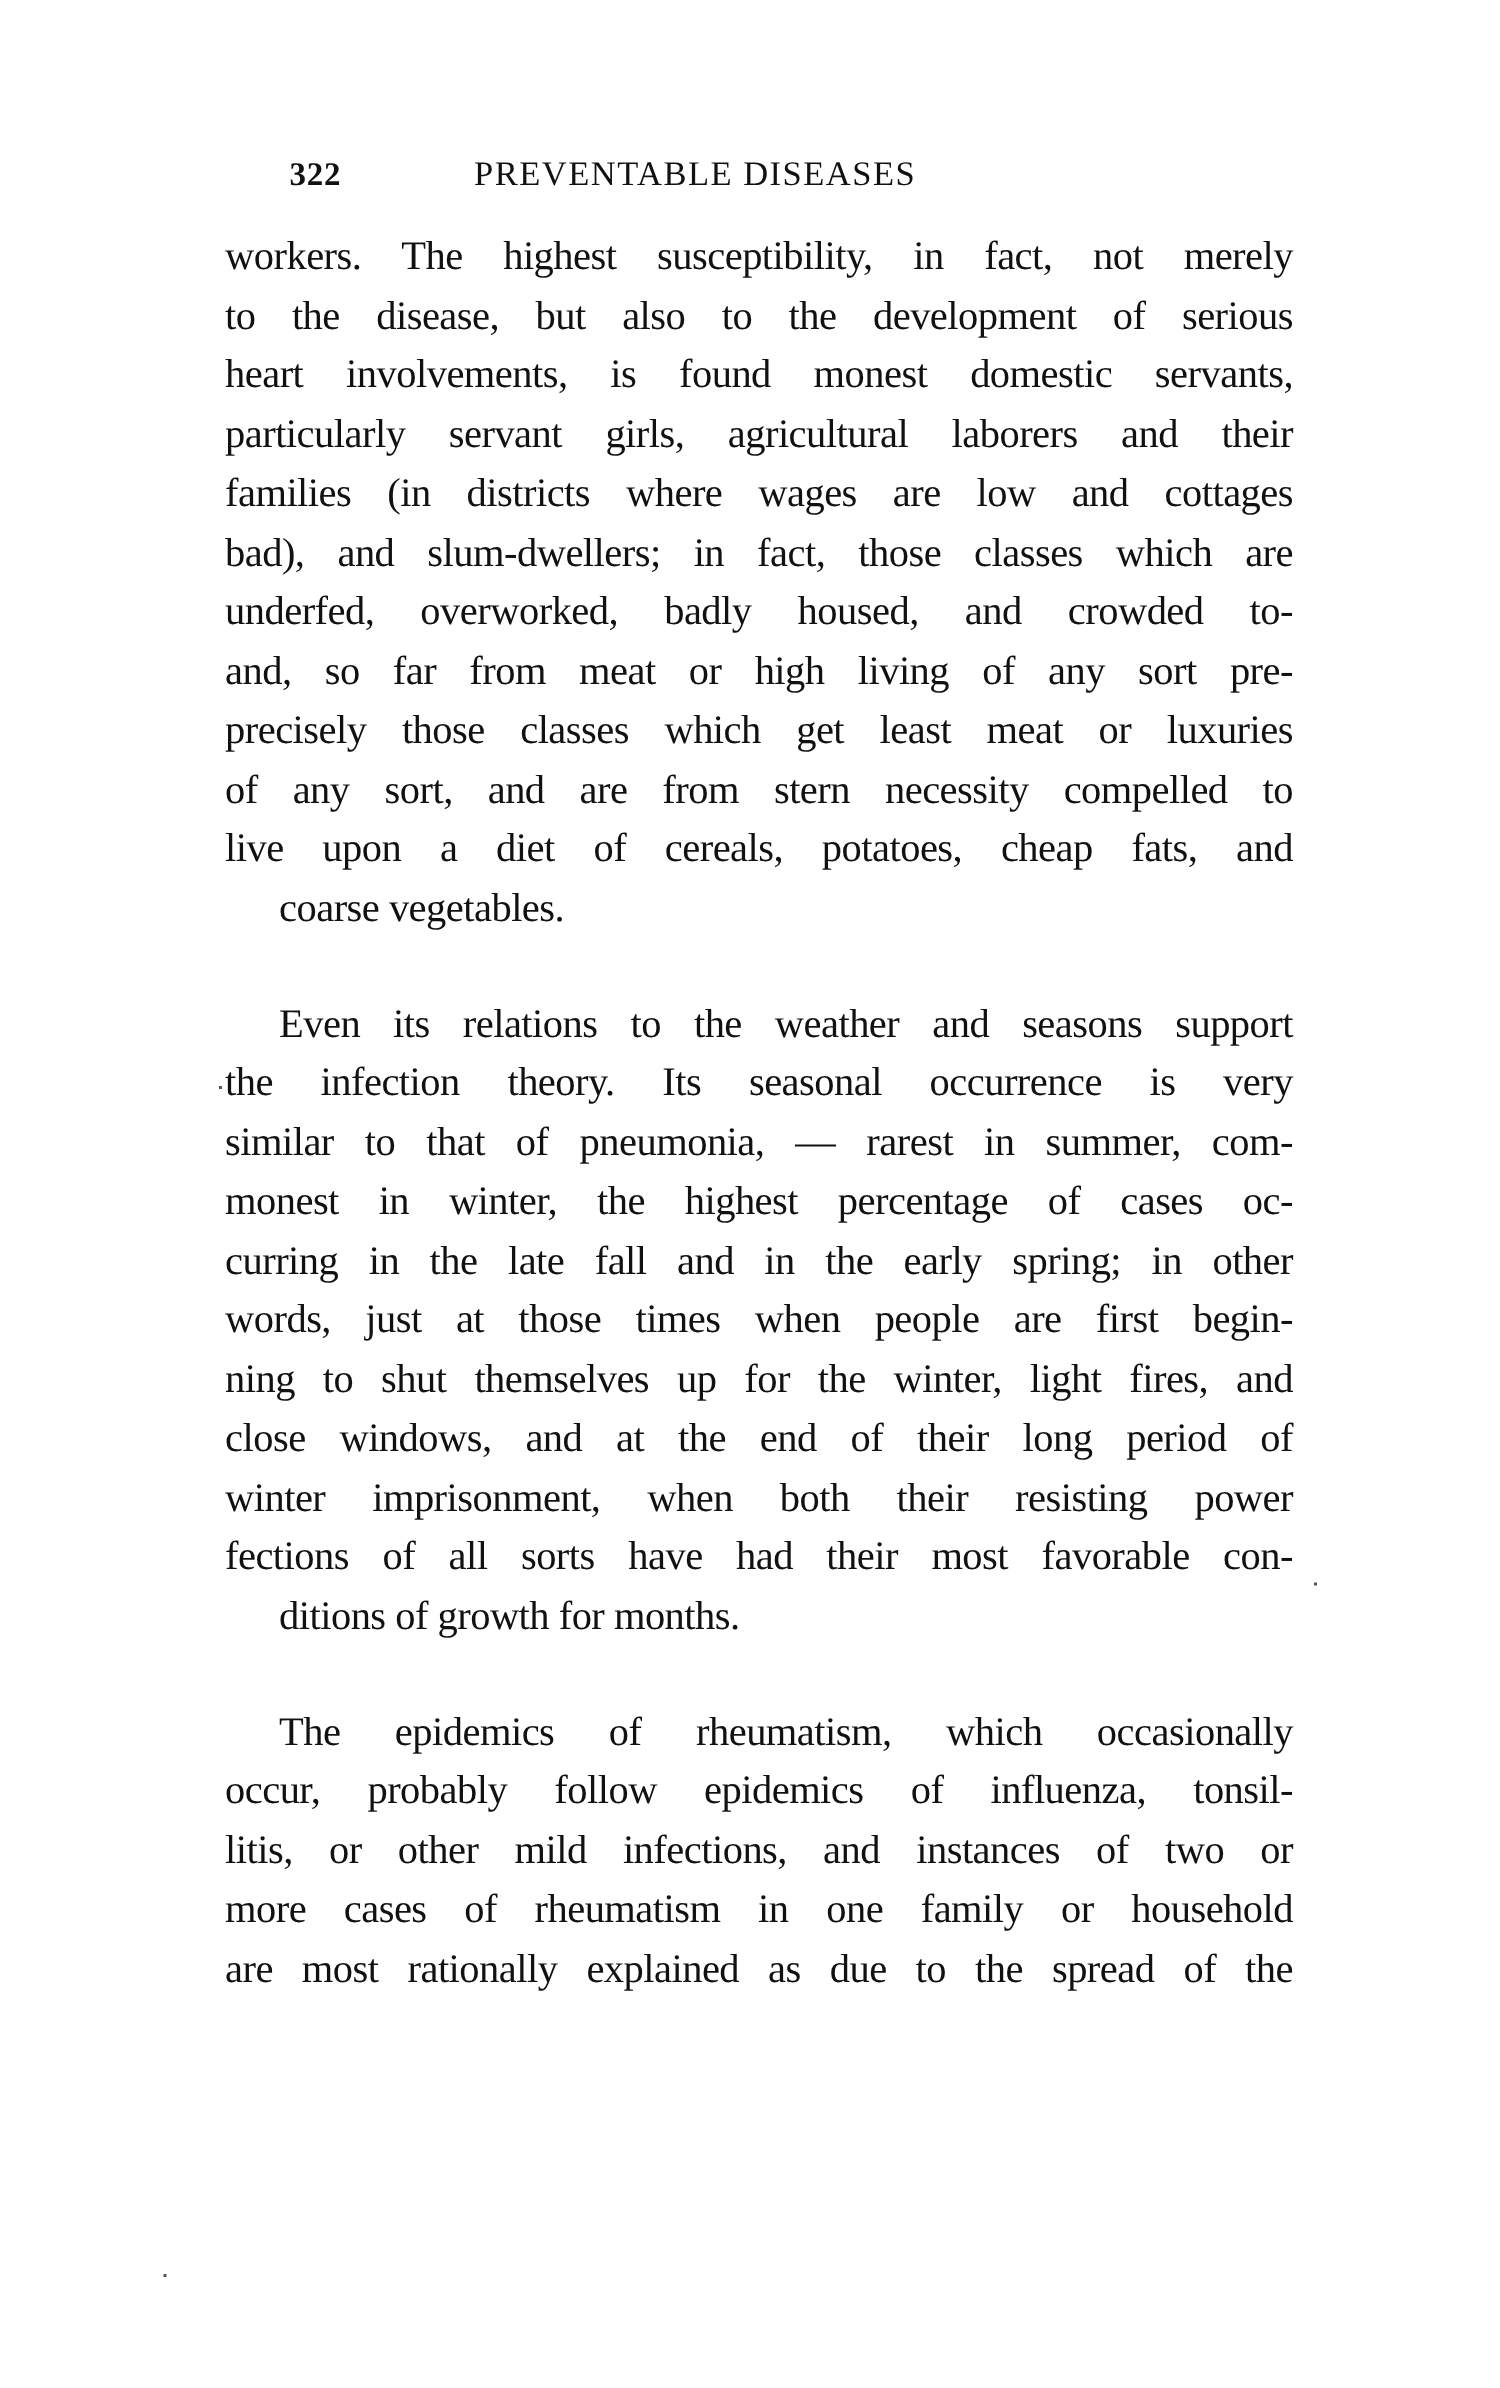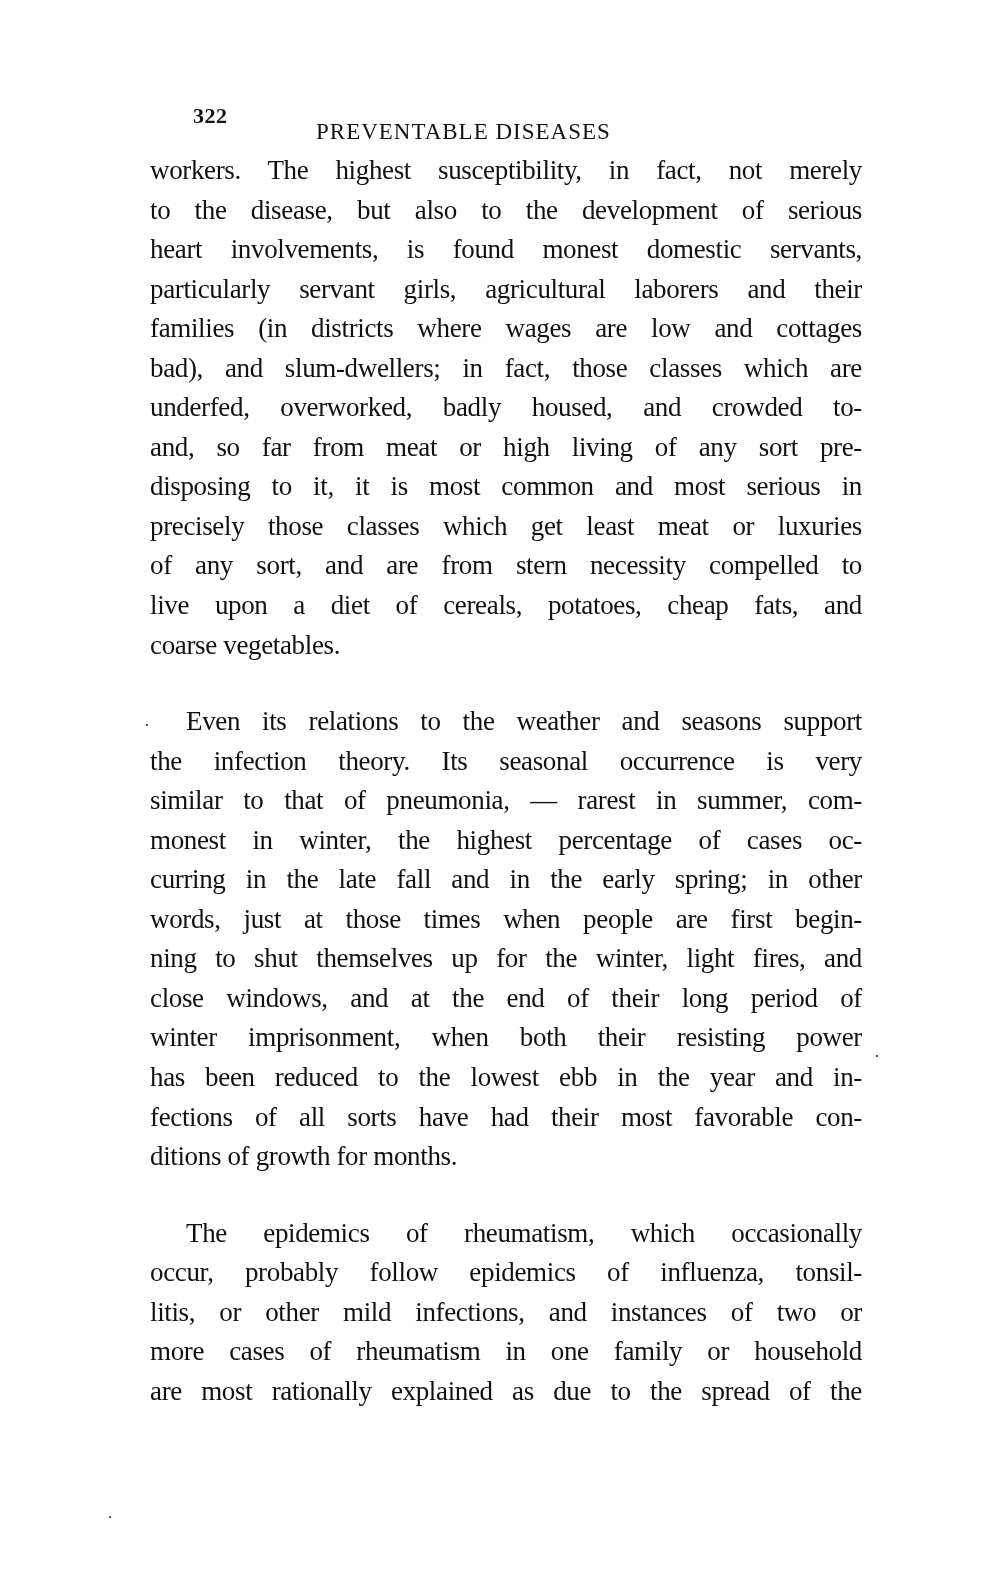--- a/index.html
+++ b/index.html
@@ -32,39 +32,40 @@
       position: absolute;
       left: 0;
       top: 0;
       font-weight: bold;
       font-size: 22px;
       margin-left: 43px;
     }
     .running-title {
       position: absolute;
       left: 166px;
-      top: 16px;
+      top: 0;
       letter-spacing: 1px;
     }
     .body-text {
       margin-top: 15px;
     }
     .line {
       display: block;
       height: 39.55px;
       line-height: 39.55px;
       font-size: 27px;
       white-space: nowrap;
       text-align: justify;
       text-align-last: justify;
       letter-spacing: -0.35px;
       font-family: Liberation Serif, serif;
     }
     .line.last {
       text-align-last: left;
+      margin-left: 36px;
     }
     .line.indent {
       padding-left: 36px;
       margin-top: 37px;
     }
     .speck {
       position: absolute;
       width: 2px;
       height: 2px;
       background: #555;
@@ -83,38 +84,36 @@
 
     <div class="paragraph">
       <span class="line">workers. The highest susceptibility, in fact, not merely</span>
       <span class="line">to the disease, but also to the development of serious</span>
       <span class="line">heart involvements, is found monest domestic servants,</span>
       <span class="line">particularly servant girls, agricultural laborers and their</span>
       <span class="line">families (in districts where wages are low and cottages</span>
       <span class="line">bad), and slum-dwellers; in fact, those classes which are</span>
       <span class="line">underfed, overworked, badly housed, and crowded to-</span>
       <span class="line">and, so far from meat or high living of any sort pre-</span>
-      <span class="line">disposing to it, it is most common and most serious in</span>
       <span class="line">precisely those classes which get least meat or luxuries</span>
       <span class="line">of any sort, and are from stern necessity compelled to</span>
       <span class="line">live upon a diet of cereals, potatoes, cheap fats, and</span>
       <span class="line last">coarse vegetables.</span>
     </div>
 
     <div class="paragraph">
       <span class="line indent">Even its relations to the weather and seasons support</span>
       <span class="line">the infection theory. Its seasonal occurrence is very</span>
       <span class="line">similar to that of pneumonia, — rarest in summer, com-</span>
       <span class="line">monest in winter, the highest percentage of cases oc-</span>
       <span class="line">curring in the late fall and in the early spring; in other</span>
       <span class="line">words, just at those times when people are first begin-</span>
       <span class="line">ning to shut themselves up for the winter, light fires, and</span>
       <span class="line">close windows, and at the end of their long period of</span>
       <span class="line">winter imprisonment, when both their resisting power</span>
-      <span class="line">has been reduced to the lowest ebb in the year and in-</span>
       <span class="line">fections of all sorts have had their most favorable con-</span>
       <span class="line last">ditions of growth for months.</span>
     </div>
 
     <div class="paragraph">
       <span class="line indent">The epidemics of rheumatism, which occasionally</span>
       <span class="line">occur, probably follow epidemics of influenza, tonsil-</span>
       <span class="line">litis, or other mild infections, and instances of two or</span>
       <span class="line">more cases of rheumatism in one family or household</span>
       <span class="line">are most rationally explained as due to the spread of the</span>

